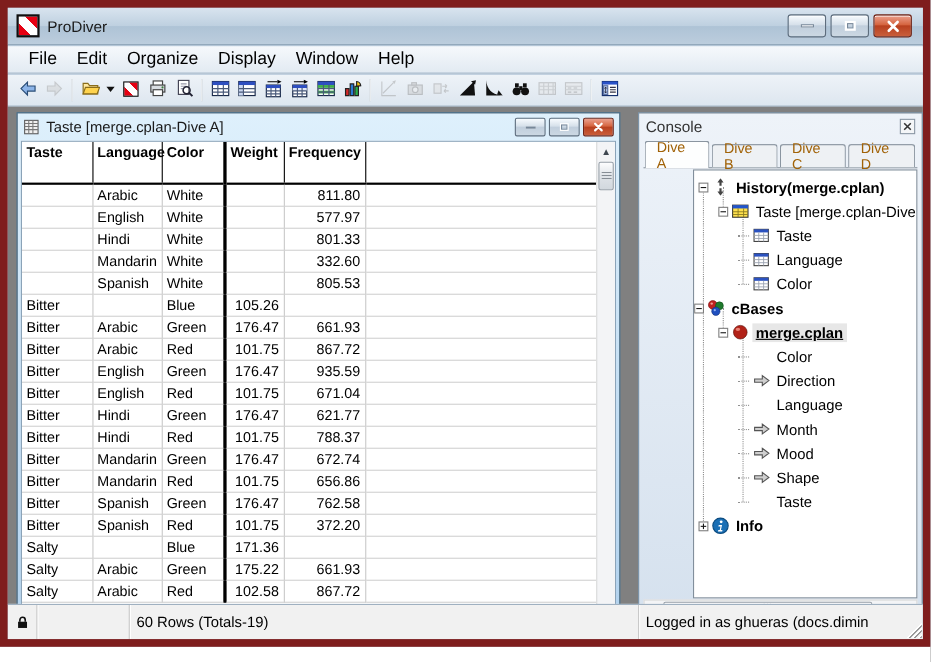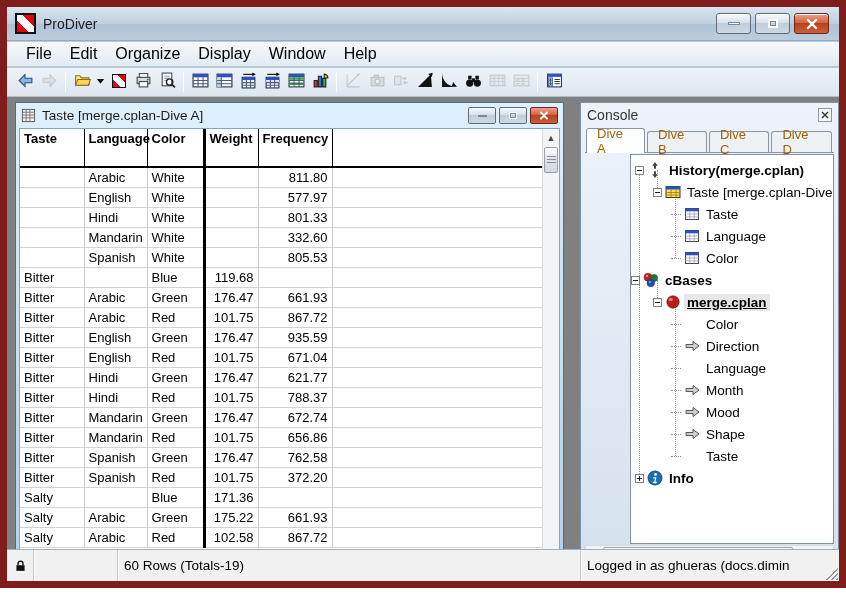--- a/index.html
+++ b/index.html
@@ -418,21 +418,21 @@
                   <td class="c1">Spanish</td>
                   <td class="c2">White</td>
                   <td class="c3 num"></td>
                   <td class="c4 num">805.53</td>
                   <td class="c5"></td>
                 </tr>
                 <tr>
                   <td class="c0">Bitter</td>
                   <td class="c1"></td>
                   <td class="c2">Blue</td>
-                  <td class="c3 num">119.68</td>
+                  <td class="c3 num">105.26</td>
                   <td class="c4 num"></td>
                   <td class="c5"></td>
                 </tr>
                 <tr>
                   <td class="c0">Bitter</td>
                   <td class="c1">Arabic</td>
                   <td class="c2">Green</td>
                   <td class="c3 num">176.47</td>
                   <td class="c4 num">661.93</td>
                   <td class="c5"></td>

